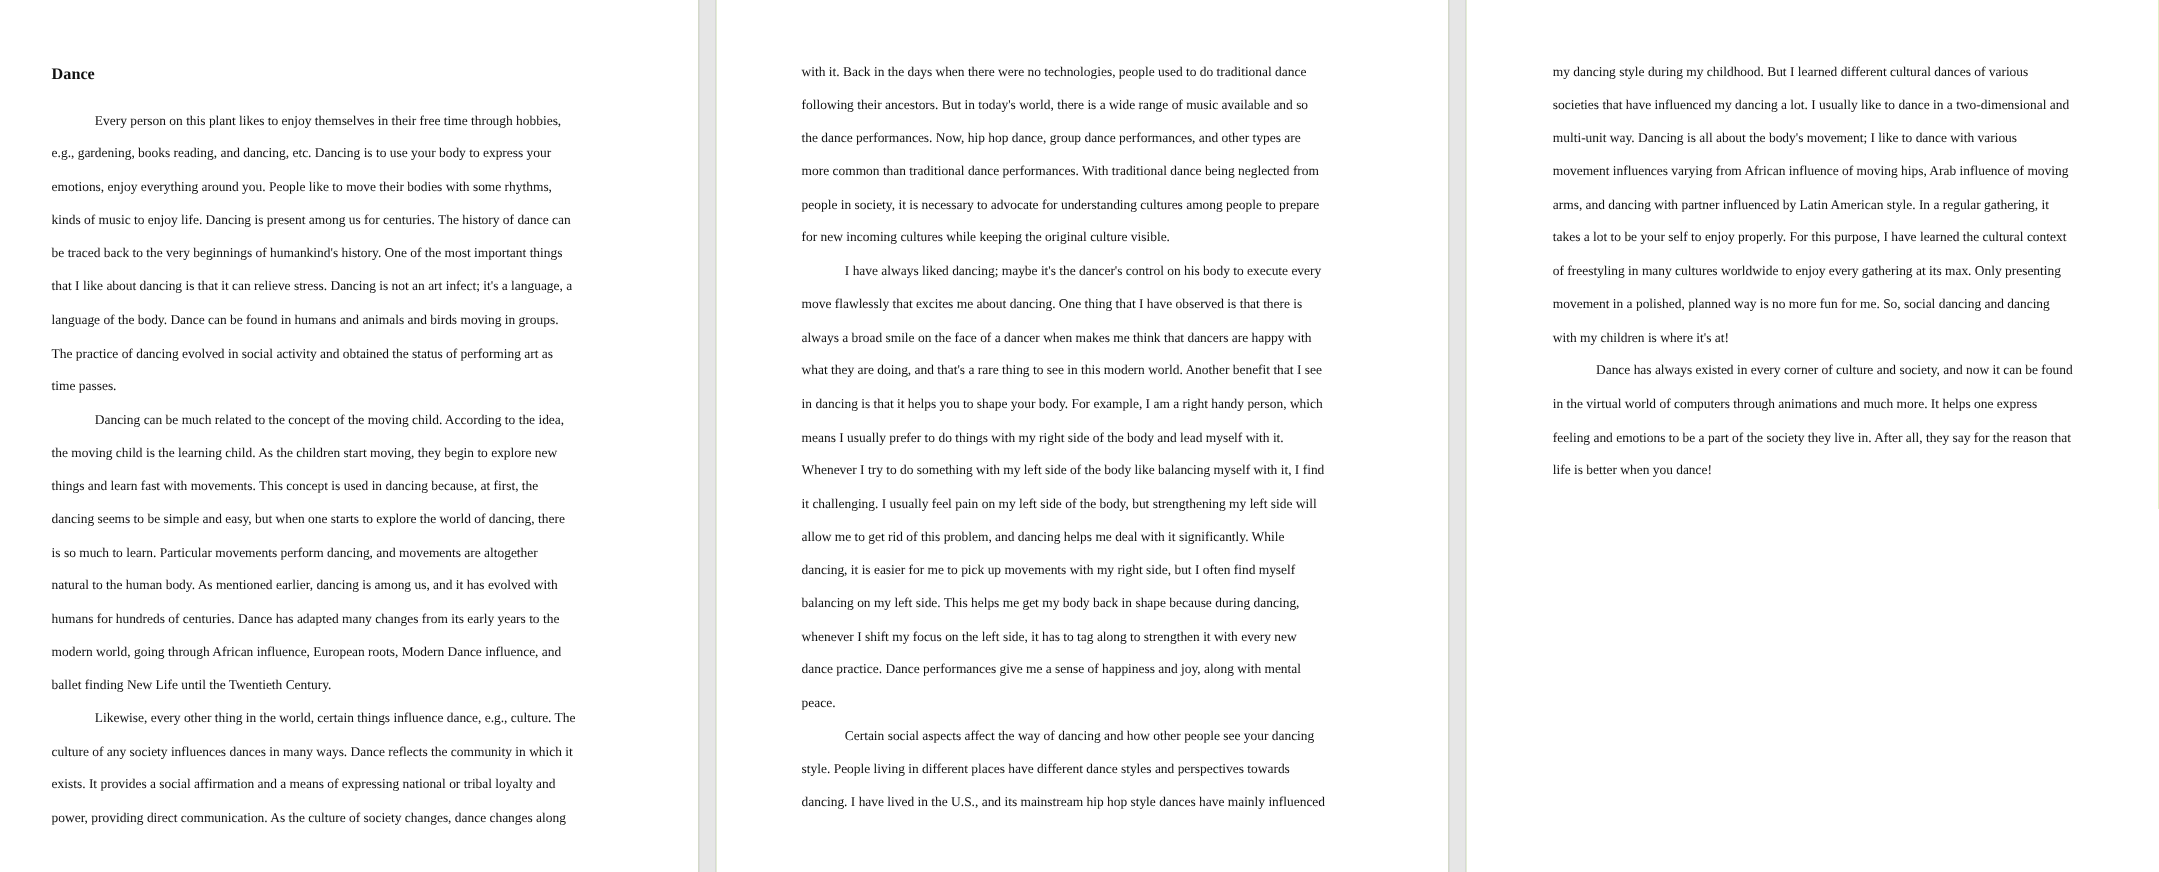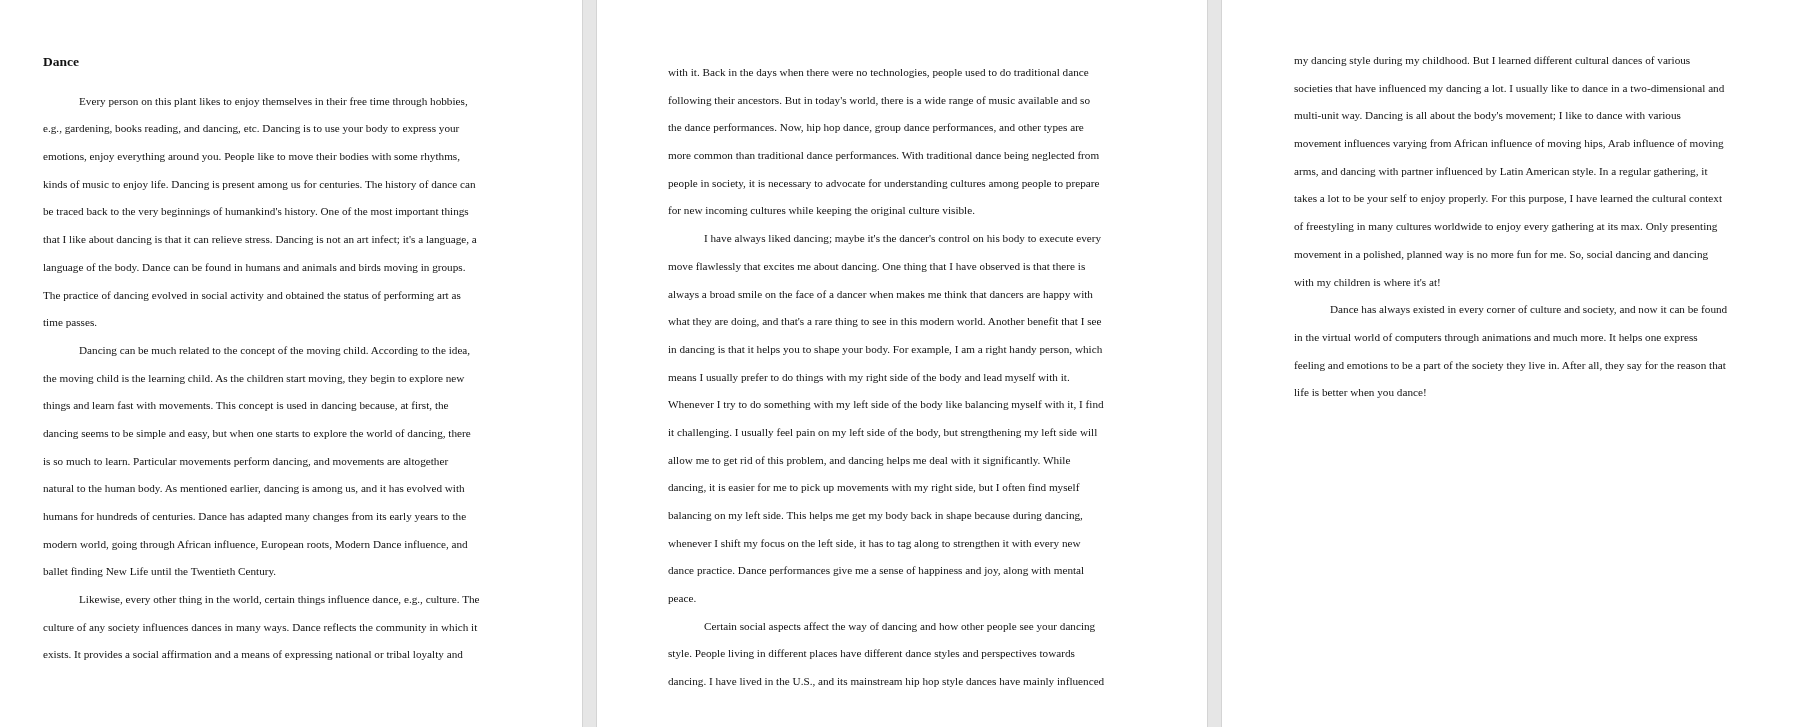--- a/index.html
+++ b/index.html
@@ -89,29 +89,30 @@
             <span class="line">is so much to learn. Particular movements perform dancing, and movements are altogether</span>
             <span class="line">natural to the human body. As mentioned earlier, dancing is among us, and it has evolved with</span>
             <span class="line">humans for hundreds of centuries. Dance has adapted many changes from its early years to the</span>
             <span class="line">modern world, going through African influence, European roots, Modern Dance influence, and</span>
             <span class="line">ballet finding New Life until the Twentieth Century.</span>
           </div>
           <div class="para">
             <span class="line indent">Likewise, every other thing in the world, certain things influence dance, e.g., culture. The</span>
             <span class="line">culture of any society influences dances in many ways. Dance reflects the community in which it</span>
             <span class="line">exists. It provides a social affirmation and a means of expressing national or tribal loyalty and</span>
+            <span class="line">power, providing direct communication. As the culture of society changes, dance changes along</span>
           </div>
         </div>
     </div>
   </div>
 
   <div class="gutter" style="left:582px;"></div>
 
   <div class="page" id="page-1" style="left:597px; width:610px;">
-    <div class="page-body" style="left:71px; top:59px;">
+    <div class="page-body" style="left:71px; top:47px;">
       <div class="para-container">
           <div class="para">
             <span class="line">with it. Back in the days when there were no technologies, people used to do traditional dance</span>
             <span class="line">following their ancestors. But in today's world, there is a wide range of music available and so</span>
             <span class="line">the dance performances. Now, hip hop dance, group dance performances, and other types are</span>
             <span class="line">more common than traditional dance performances. With traditional dance being neglected from</span>
             <span class="line">people in society, it is necessary to advocate for understanding cultures among people to prepare</span>
             <span class="line">for new incoming cultures while keeping the original culture visible.</span>
           </div>
           <div class="para">

